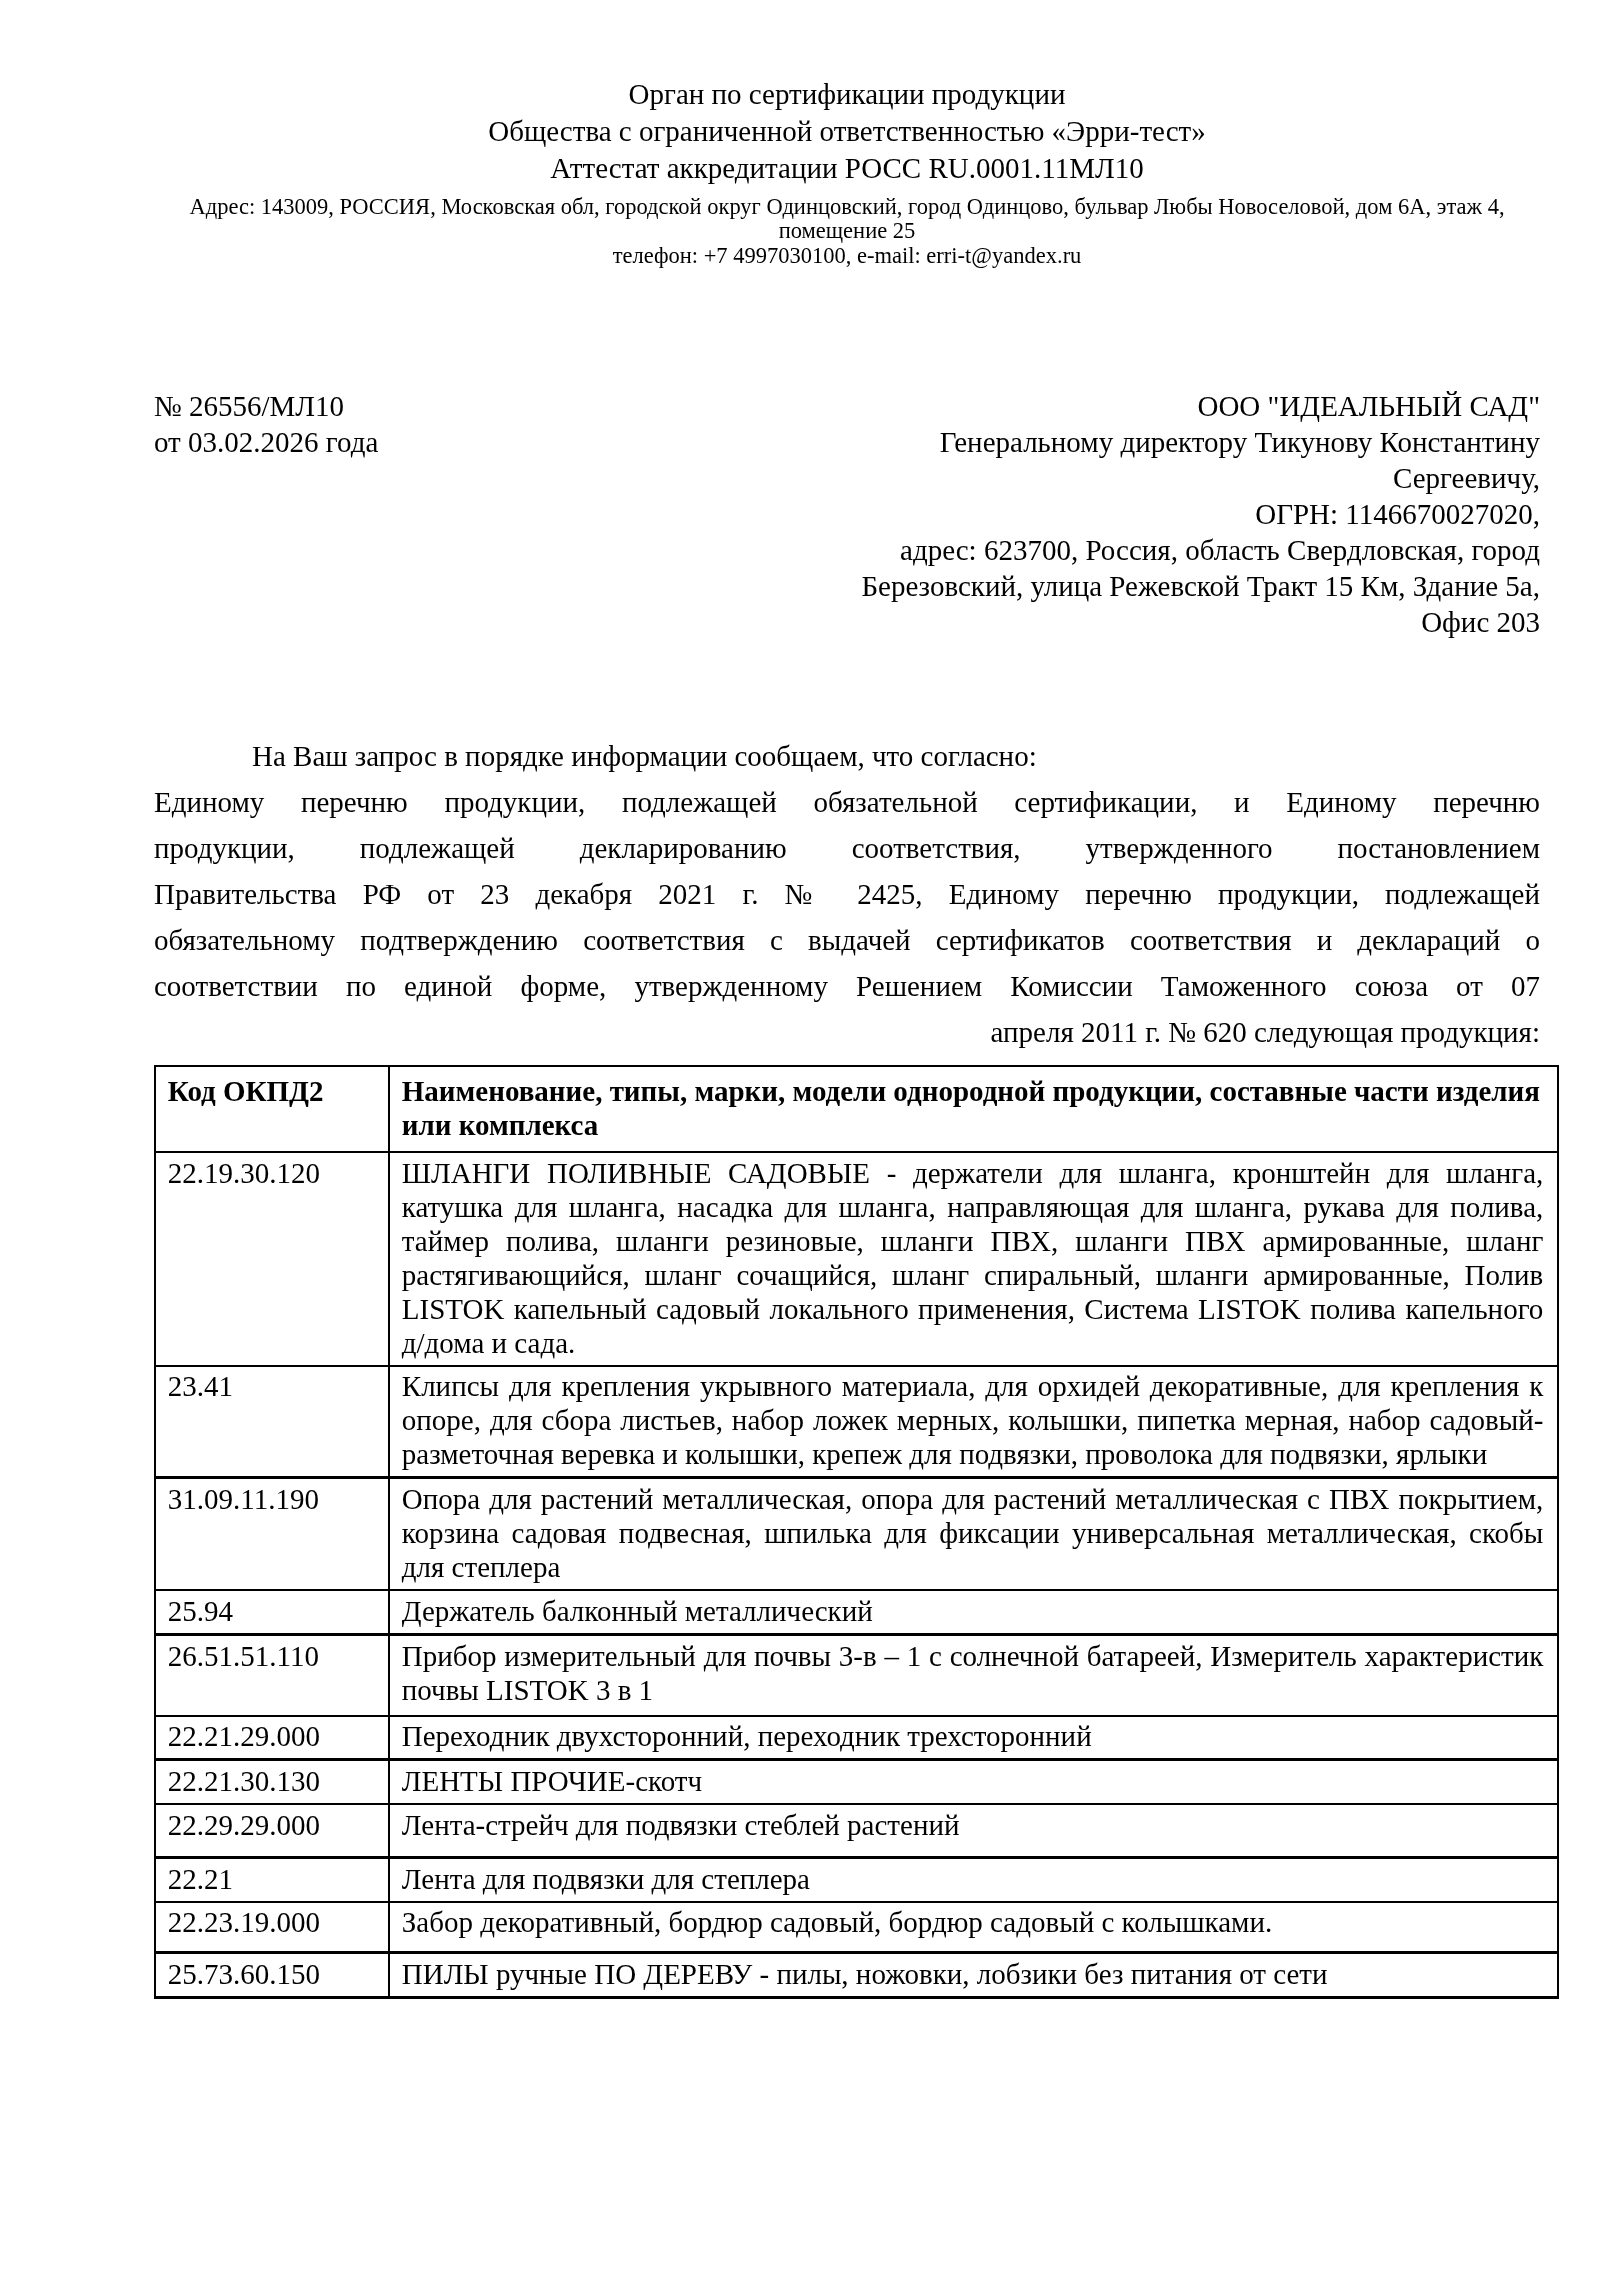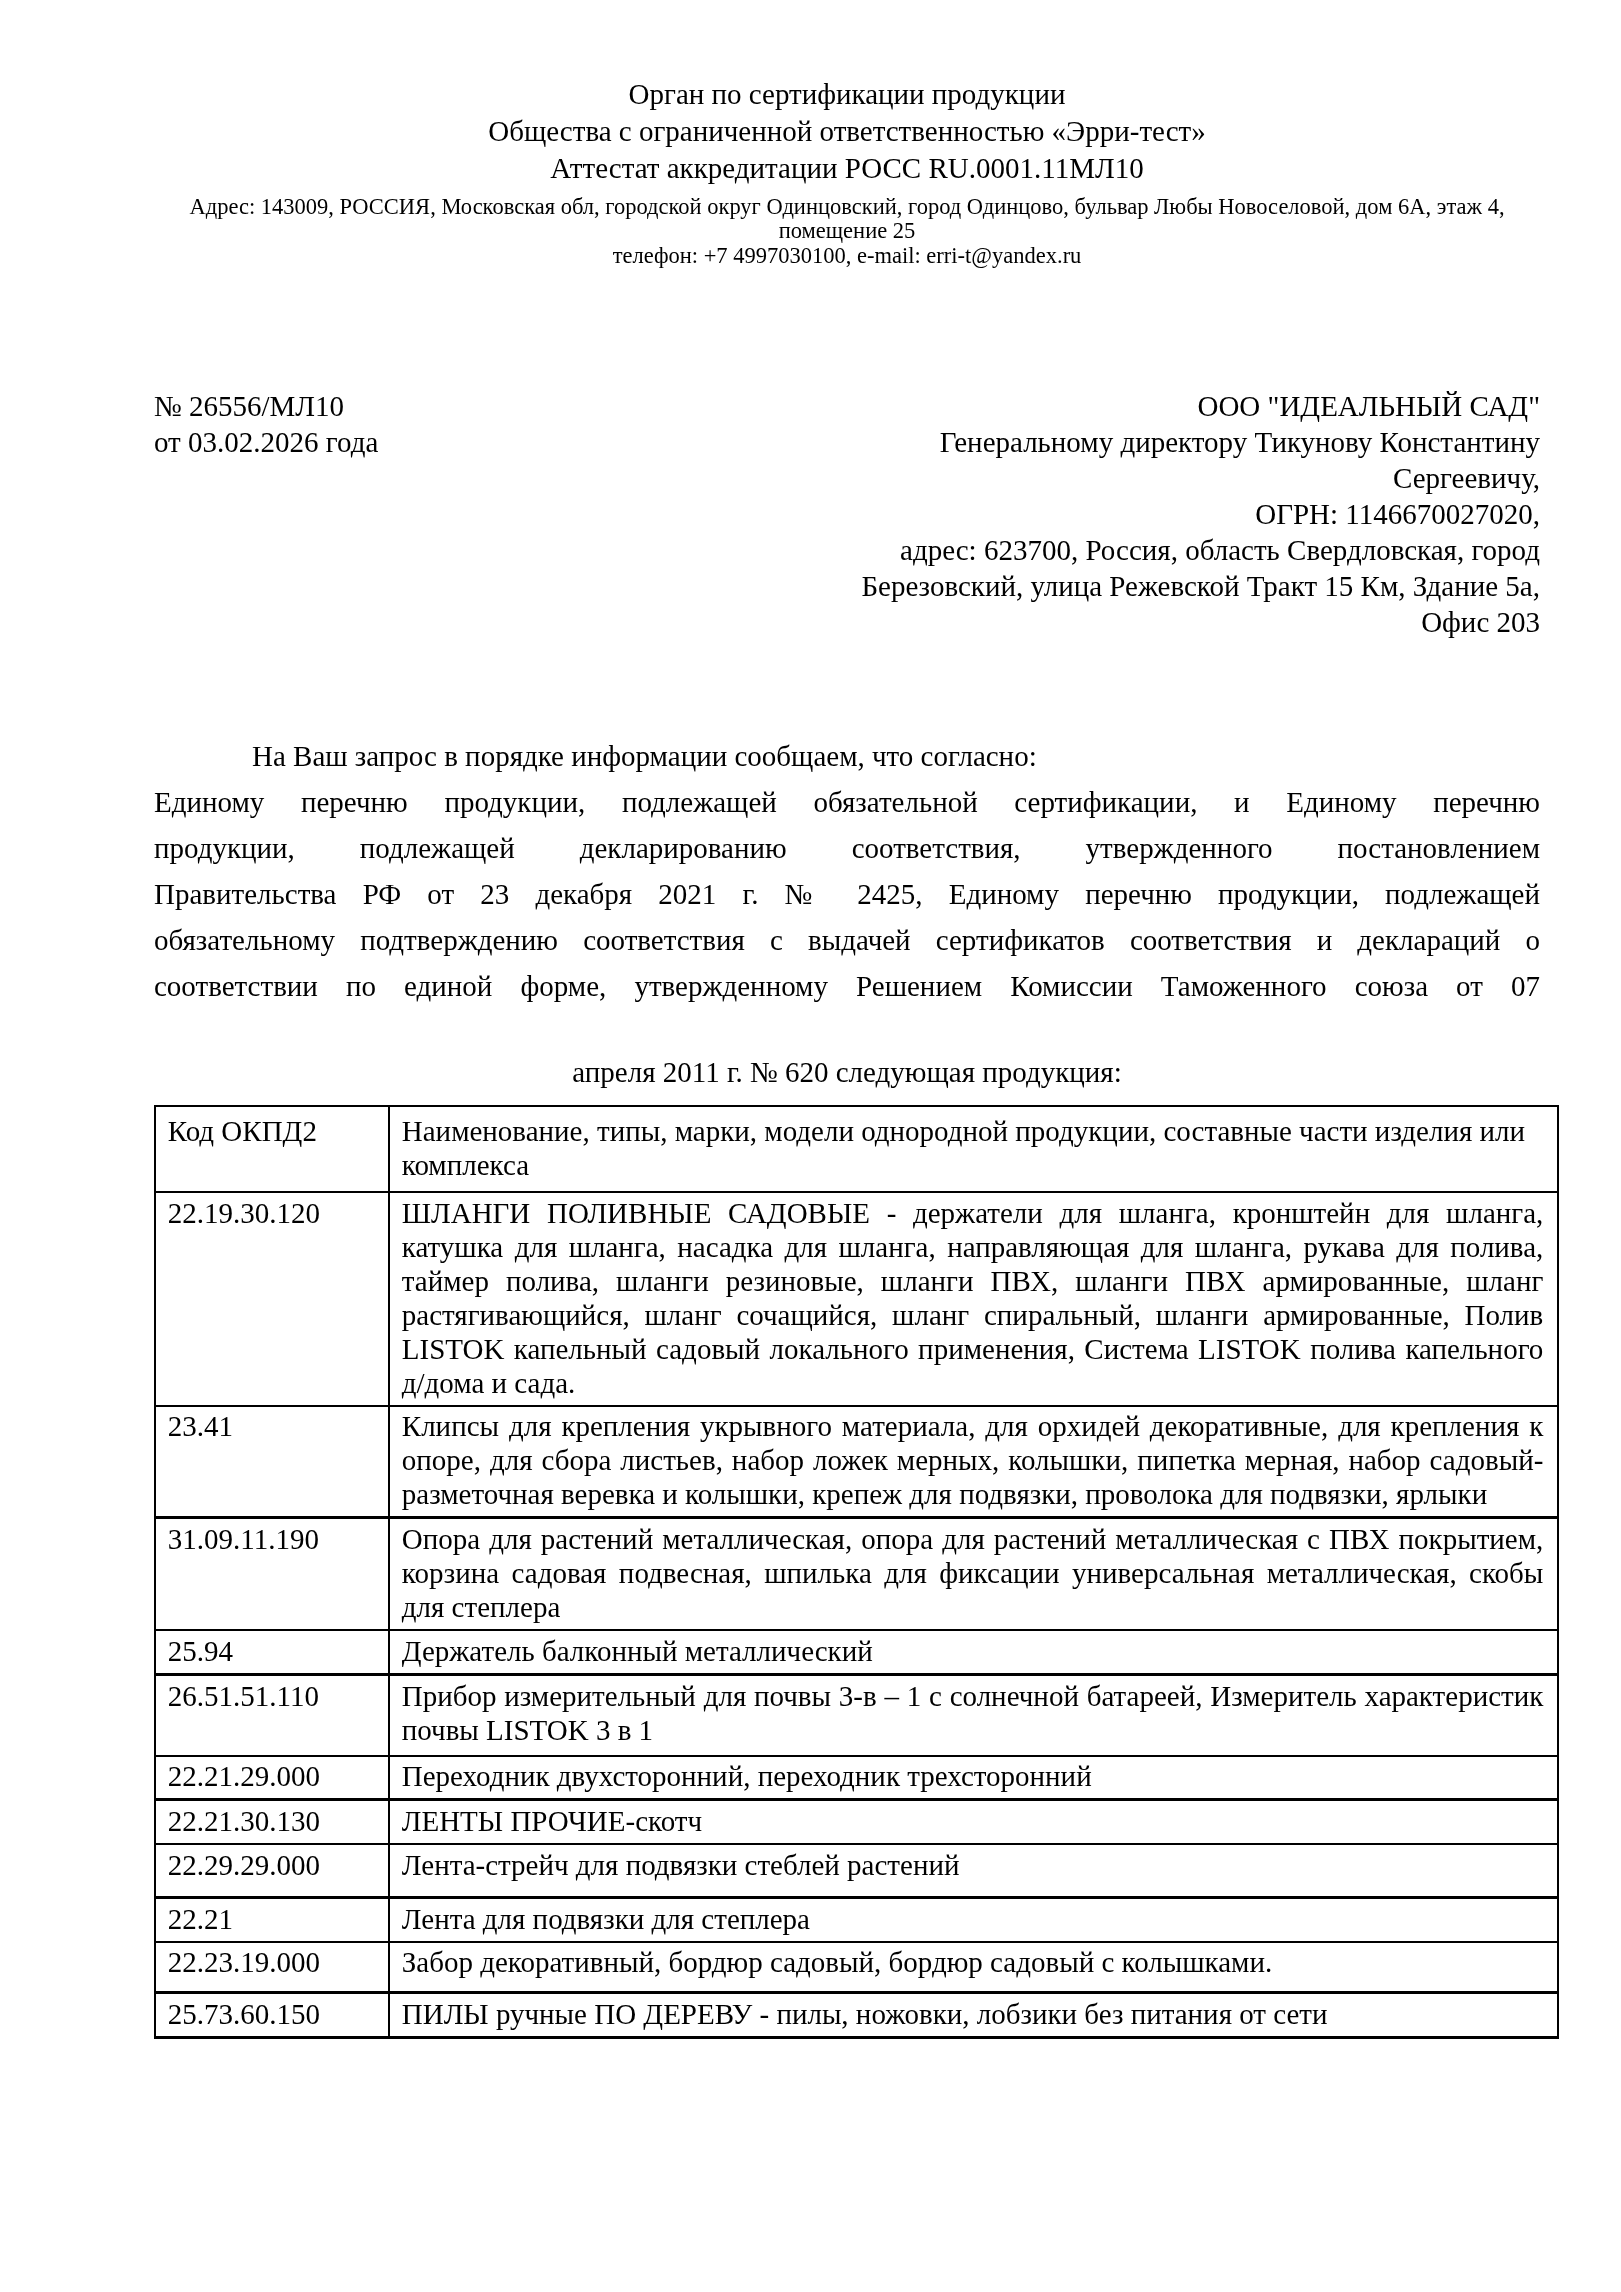--- a/index.html
+++ b/index.html
@@ -26,41 +26,41 @@
   .ref-block { width: 421px; font-size: 29px; line-height: 36px; text-align: left; }
   .recipient-block { flex: 1; font-size: 29px; line-height: 36px; text-align: right; }
   
   .body-intro {
     margin-top: 93px;
     font-size: 29px; line-height: 46px;
     text-indent: 98px;
   }
   .body-par { font-size: 29px; line-height: 46px; }
   .jline { text-align: justify; text-align-last: justify; }
-  .jline-last { text-align: center; margin-top: 40px; }
+  .jline-last { text-align: right; }
   
   table.products {
     border-collapse: collapse;
     table-layout: fixed;
     width: 1405px;
     margin-top: 9.8px;
     border: 2.9px solid #000;
     border-bottom-width: 3.9px;
   }
   table.products col.c-code { width: 234px; }
   table.products th, table.products td {
     border: 2px solid #000;
     vertical-align: top;
     font-size: 29px;
     line-height: 34px;
     padding: 2.9px 13.7px 4.9px 11.8px;
     overflow: hidden;
   }
   table.products th {
-    font-weight: normal;
+    font-weight: bold;
     text-align: left;
     padding-top: 6.9px;
     padding-bottom: 7.8px;
     height: 69px;
   }
   th.th-desc { text-align: justify; }
   td.cell-desc { text-align: justify; }
   td.cell-code { white-space: nowrap; }
   
   tbody tr:nth-child(3) td,

